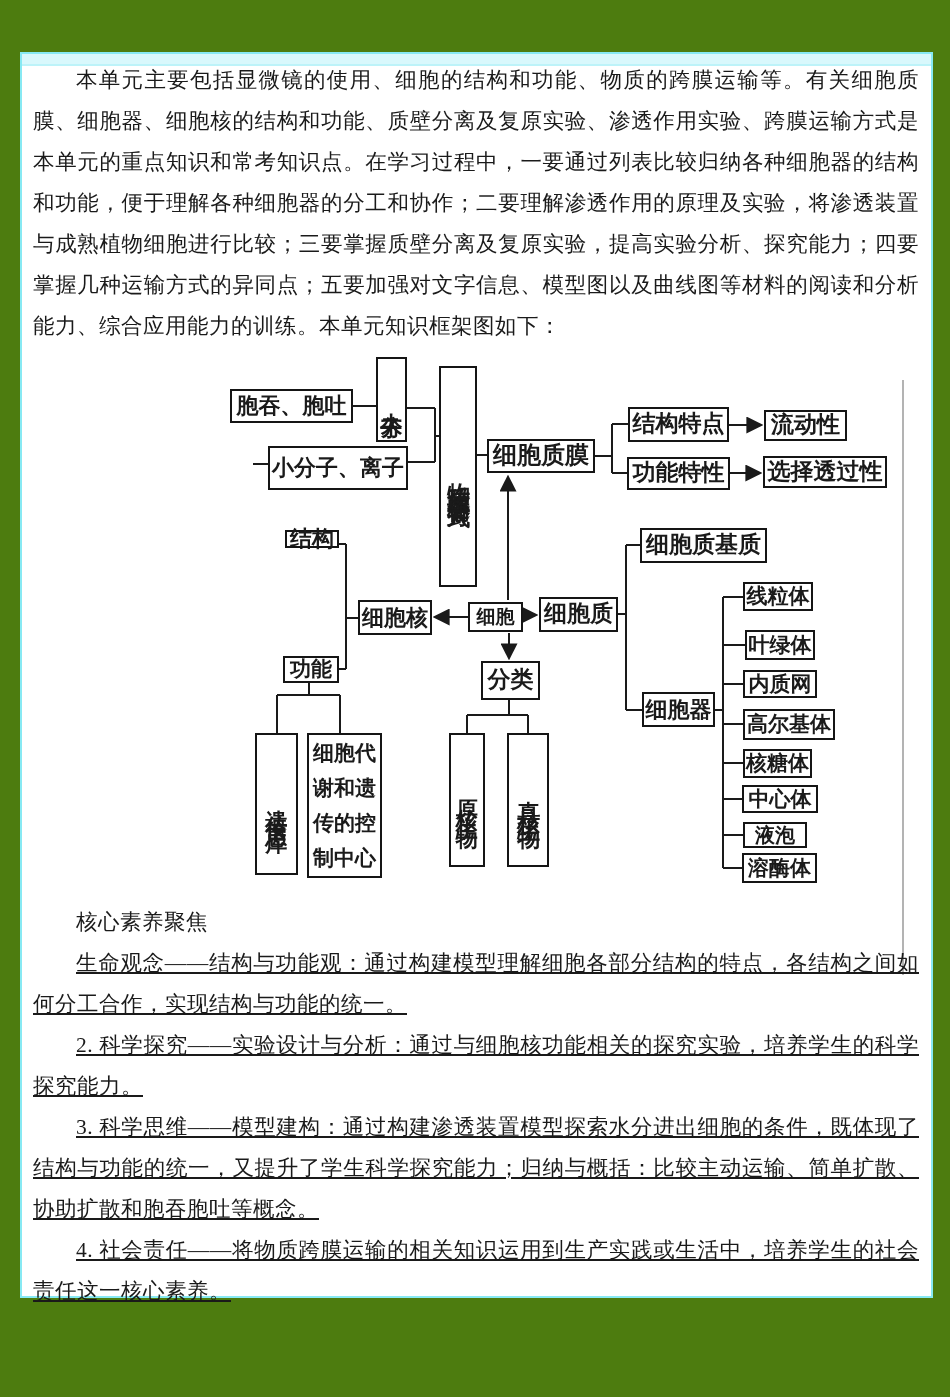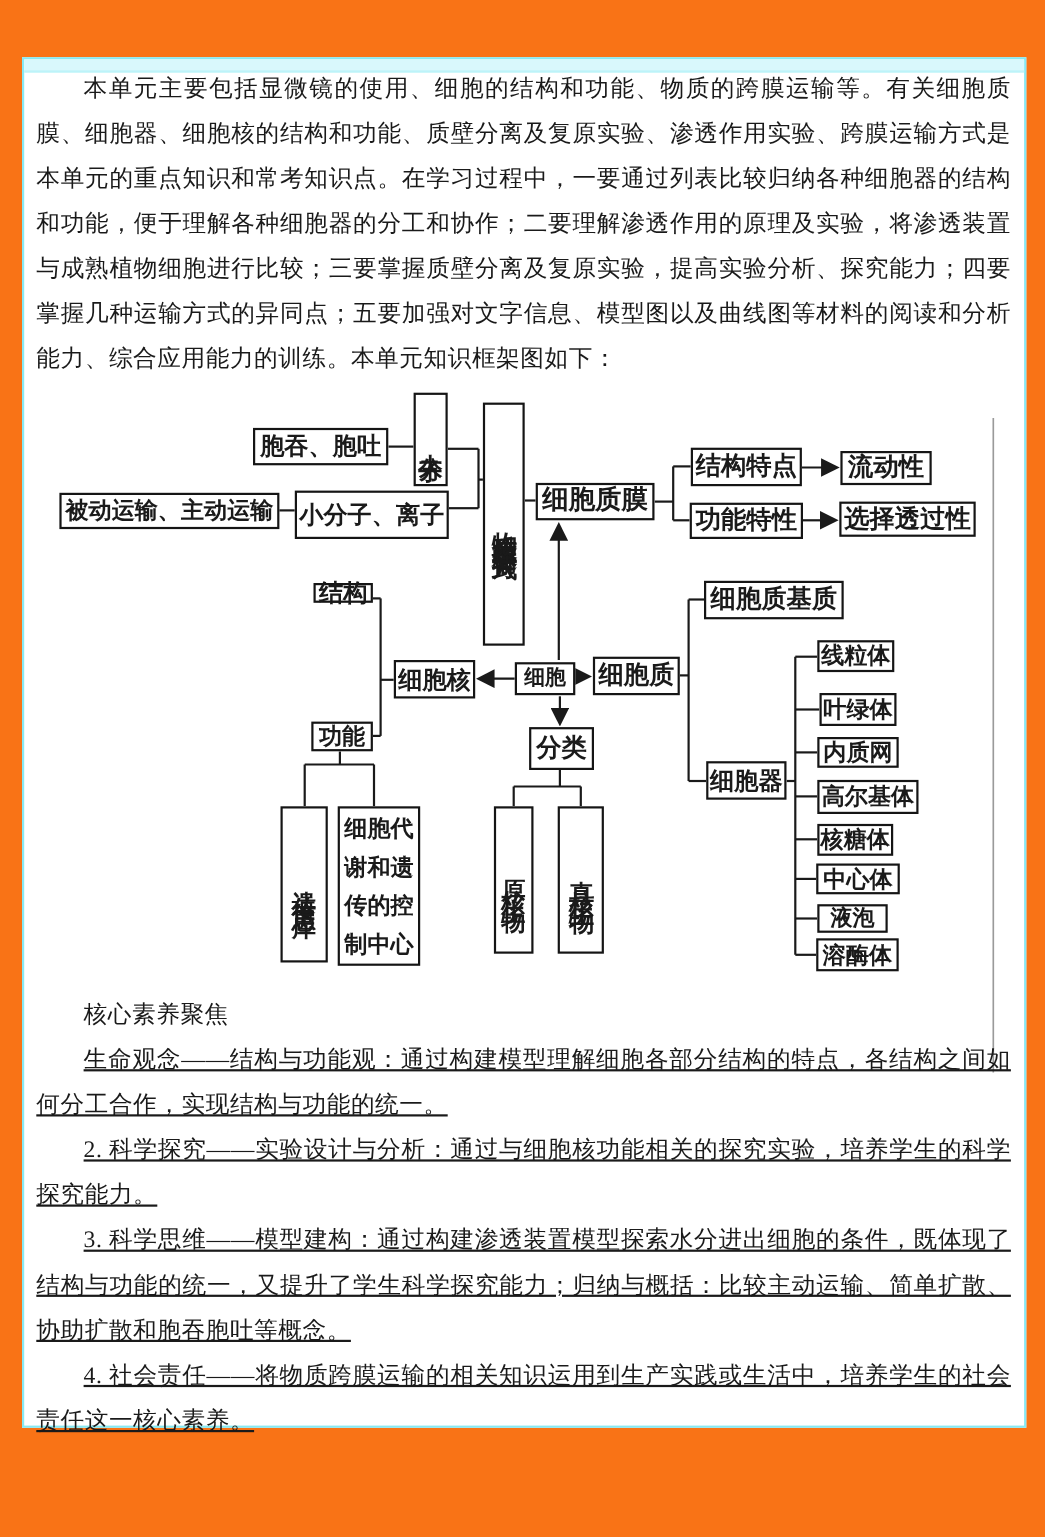--- a/index.html
+++ b/index.html
@@ -1,21 +1,21 @@
 <!DOCTYPE html>
 <html><head>
 <meta charset="utf-8">
 <style>
   * { margin: 0; padding: 0; box-sizing: border-box; }
   html, body { background: #ffffff; }
   .page {
     position: relative;
     width: 950px;
     height: 1397px;
-    background: #f97316;
+    background: #4d7c0f;
     font-family: "Liberation Serif", "DejaVu Serif", serif;
     color: #1a1a1a;
     overflow: hidden;
   }
   .frame {
     position: absolute;
     left: 20px; top: 52px;
     width: 913px; height: 1246px;
     border: 2px solid #87e9f3;
     background: #ffffff;
@@ -148,21 +148,20 @@
       <path d="M723,724 H743"></path>
       <path d="M723,763 H743"></path>
       <path d="M723,799 H742"></path>
       <path d="M723,835 H743"></path>
       <path d="M723,868 H742"></path>
     </g>
 
     <path d="M903,380 V975" stroke="#9a9a9a" stroke-width="1.5" fill="none"></path>
   </svg>
 
-  <div class="node" style="left:54px;top:448px;width:200px;height:33px;font-size:21px">被动运输、主动运输</div>
   <div class="node" style="left:230px;top:389px;width:123px;height:34px;font-size:22px">胞吞、胞吐</div>
   <div class="node vert" style="left:376px;top:357px;width:31px;height:85px;font-size:22px;letter-spacing:3px">大分子</div>
   <div class="node" style="left:268px;top:446px;width:140px;height:44px;font-size:22px">小分子、离子</div>
   <div class="node vert" style="left:439px;top:366px;width:38px;height:221px;font-size:23px;letter-spacing:3px">物质跨膜运输方式</div>
   <div class="node" style="left:487px;top:439px;width:108px;height:34px;font-size:24px">细胞质膜</div>
   <div class="node" style="left:628px;top:407px;width:101px;height:35px;font-size:23px">结构特点</div>
   <div class="node" style="left:764px;top:410px;width:83px;height:31px;font-size:23px">流动性</div>
   <div class="node" style="left:627px;top:457px;width:103px;height:33px;font-size:23px">功能特性</div>
   <div class="node" style="left:763px;top:456px;width:124px;height:32px;font-size:23px">选择透过性</div>
   <div class="node" style="left:285px;top:530px;width:54px;height:18px;font-size:22px">结构</div>

